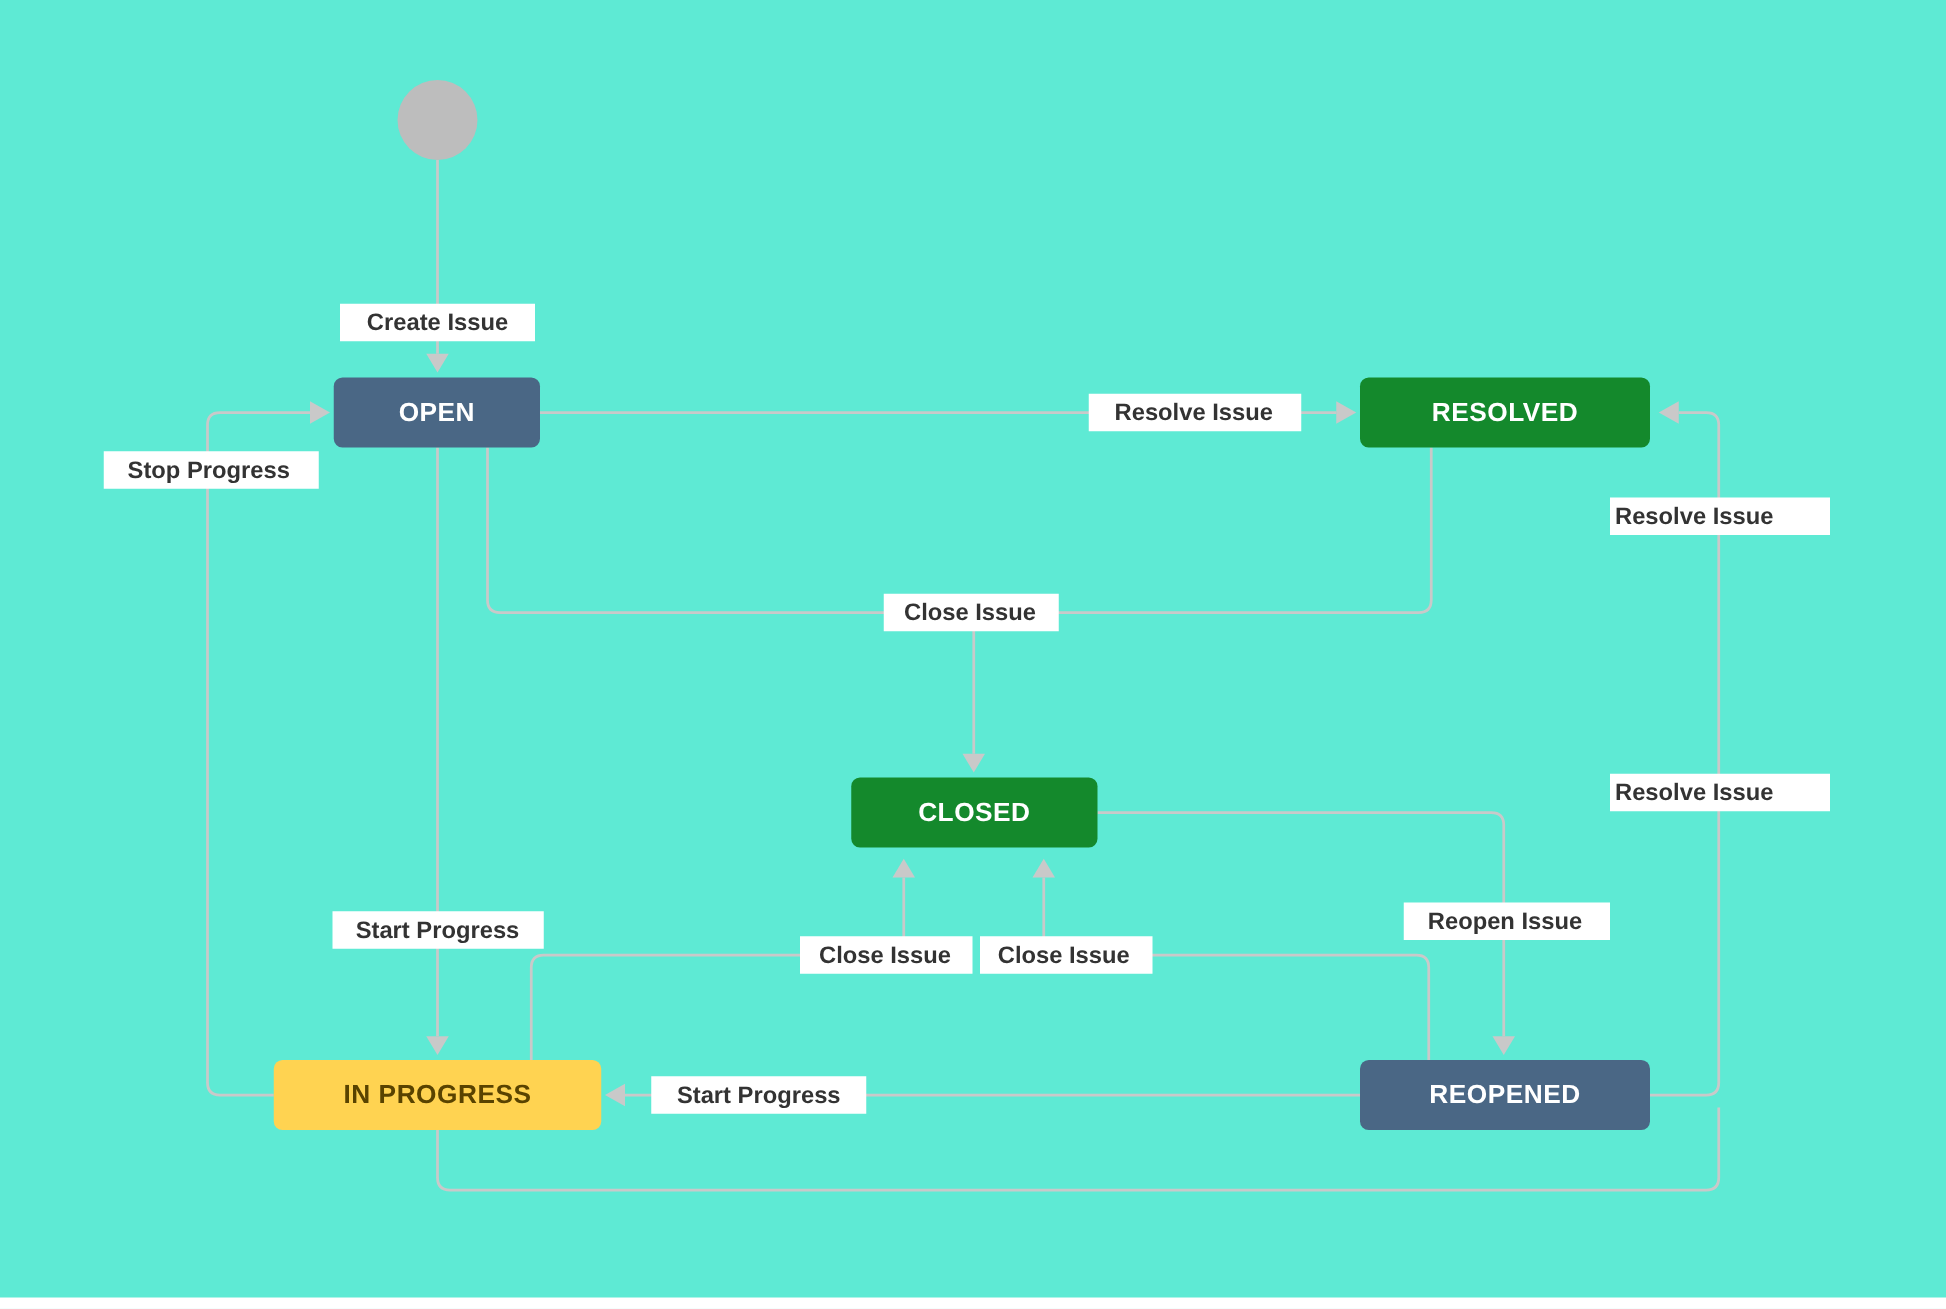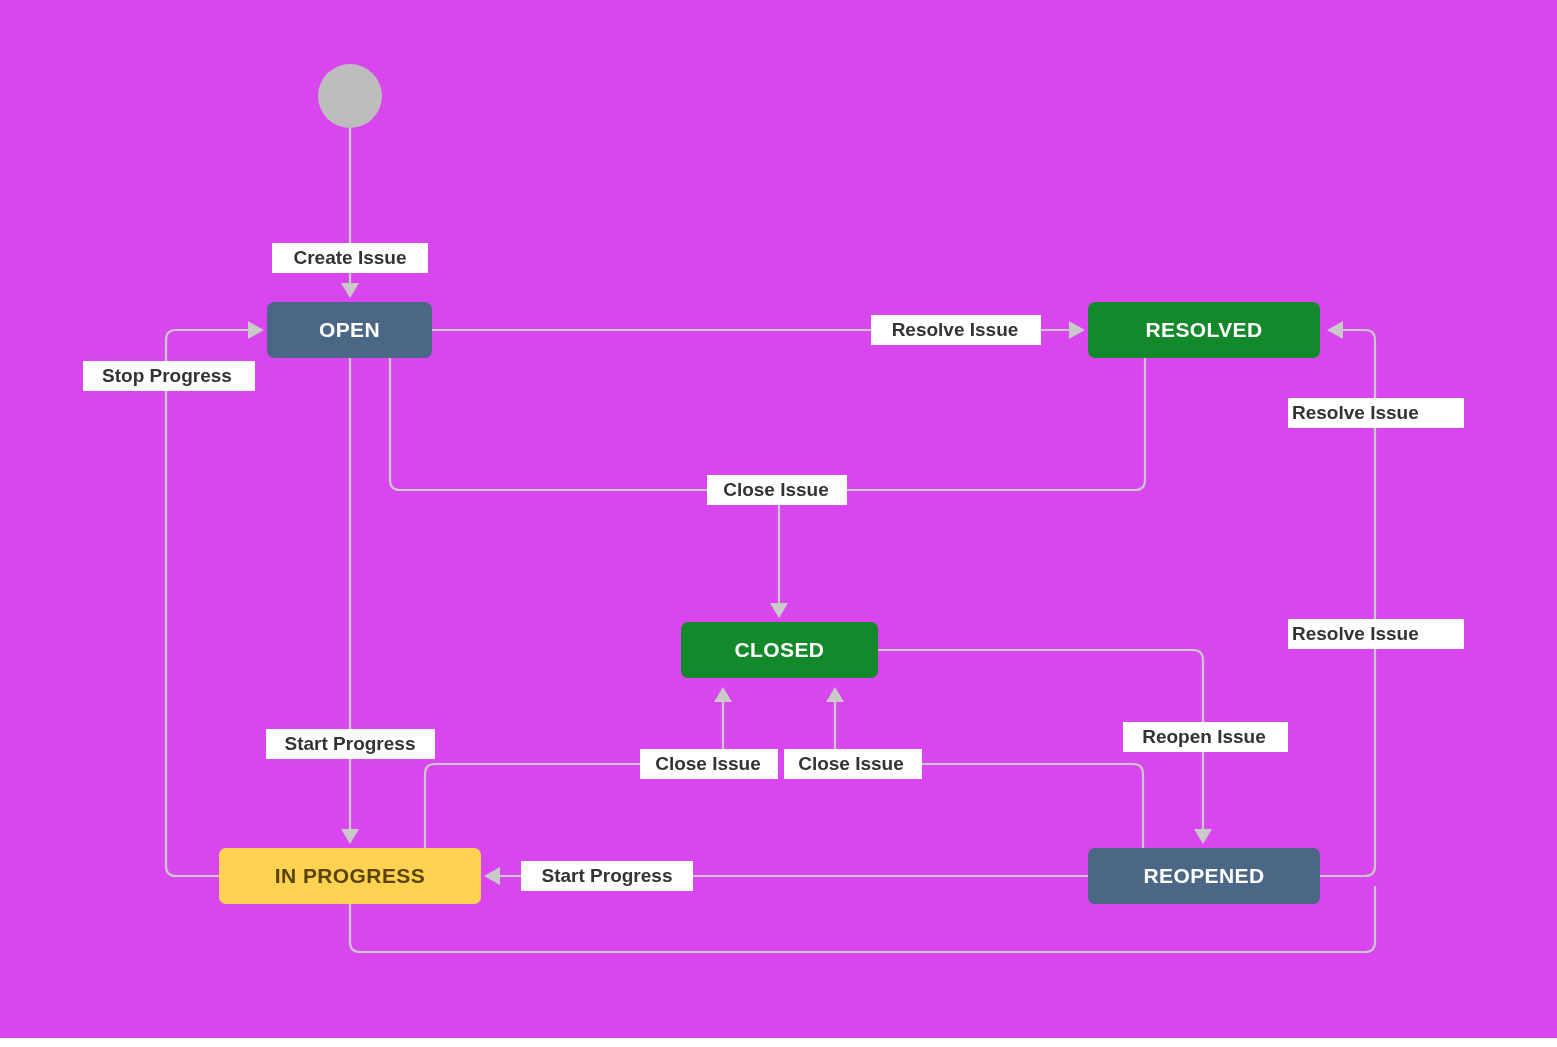--- a/index.html
+++ b/index.html
@@ -11,21 +11,21 @@
   body {
     width: 1557px;
     height: 1047px;
     overflow: hidden;
     font-family: "Liberation Sans", sans-serif;
   }
   #diagram-root {
     position: relative;
     width: 1557px;
     height: 1038px;
-    background: #d946ef;
+    background: #5eead4;
   }
   svg#workflow-svg {
     display: block;
     width: 1557px;
     height: 1047px;
   }
   .edge-line {
     fill: none;
     stroke: #c9c9c9;
     stroke-width: 2.2;

